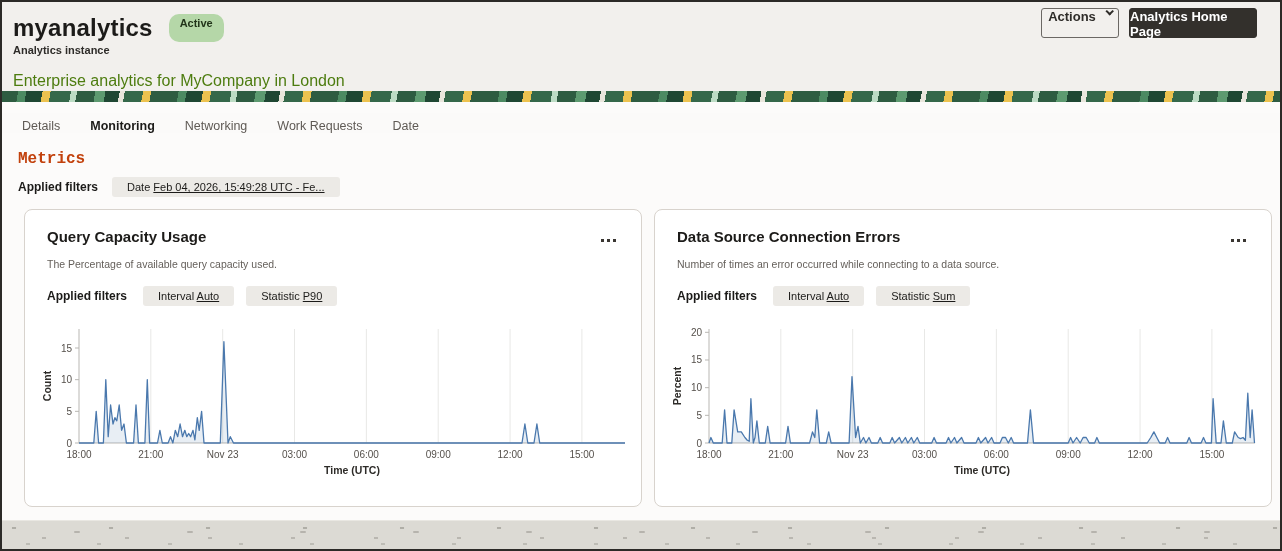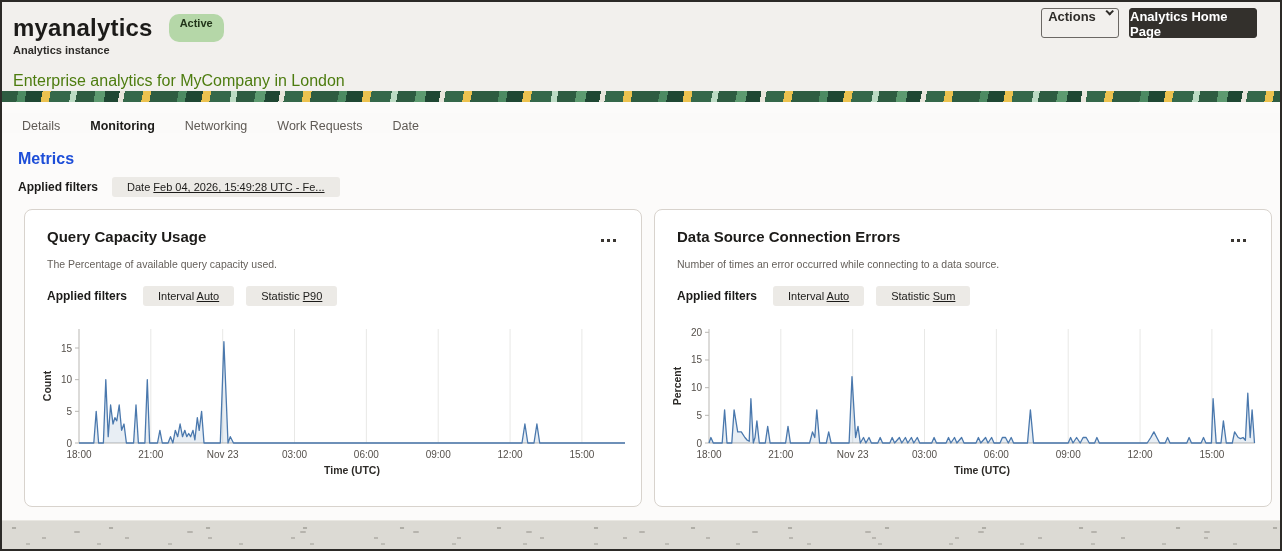--- a/index.html
+++ b/index.html
@@ -38,21 +38,21 @@
 
   
   .tabbar{ position:absolute; left:0; right:0; top:100px; height:30px; background:#fbfaf9;
            border-bottom:1px solid #ddd9d4; display:flex; align-items:stretch; padding-left:18px; gap:26px;margin-top:11px; }
   .tab{ display:flex; align-items:center; font-size:12.5px; color:#5f5a55; cursor:pointer;
         border-bottom:3px solid transparent; padding:0 2px; }
   .tab.active{ color:#1c1b19; font-weight:bold; border-bottom-color:#1c1b19; }
 
   
   .content{ position:absolute; left:0; right:0; top:131px; bottom:29px; background:#fcfbfa; }
-  .metrics-h{ position:absolute; left:16px; top:17px; font-size:16px; font-weight:bold; color:#1d4ed8; }
+  .metrics-h{ position:absolute; left:16px; top:17px; font-size:16px; font-weight:bold; color:#c2410c;font-family:Liberation Mono, monospace; }
   .filters-row{ position:absolute; left:16px; top:44px; display:flex; align-items:center; gap:14px; }
   .filters-label{ font-size:12px; font-weight:bold; color:#1c1b19; }
   .chip{ background:#eceae6; border-radius:3px; padding:4px 15px; font-size:11px; color:#1c1b19; white-space:nowrap; }
   .chip a{ color:#1c1b19; text-decoration:underline; cursor:pointer; }
 
   
   .card{ position:absolute; top:76px; width:618px; height:298px; background:#ffffff;
          border:1px solid #d8d3cd; border-radius:8px;margin-left:8px; }
   .card-1{ left:14px; } .card-2{ left:644px; }
   .card-title{ position:absolute; left:22px; top:18px; font-size:15px; font-weight:bold; color:#1c1b19; }

